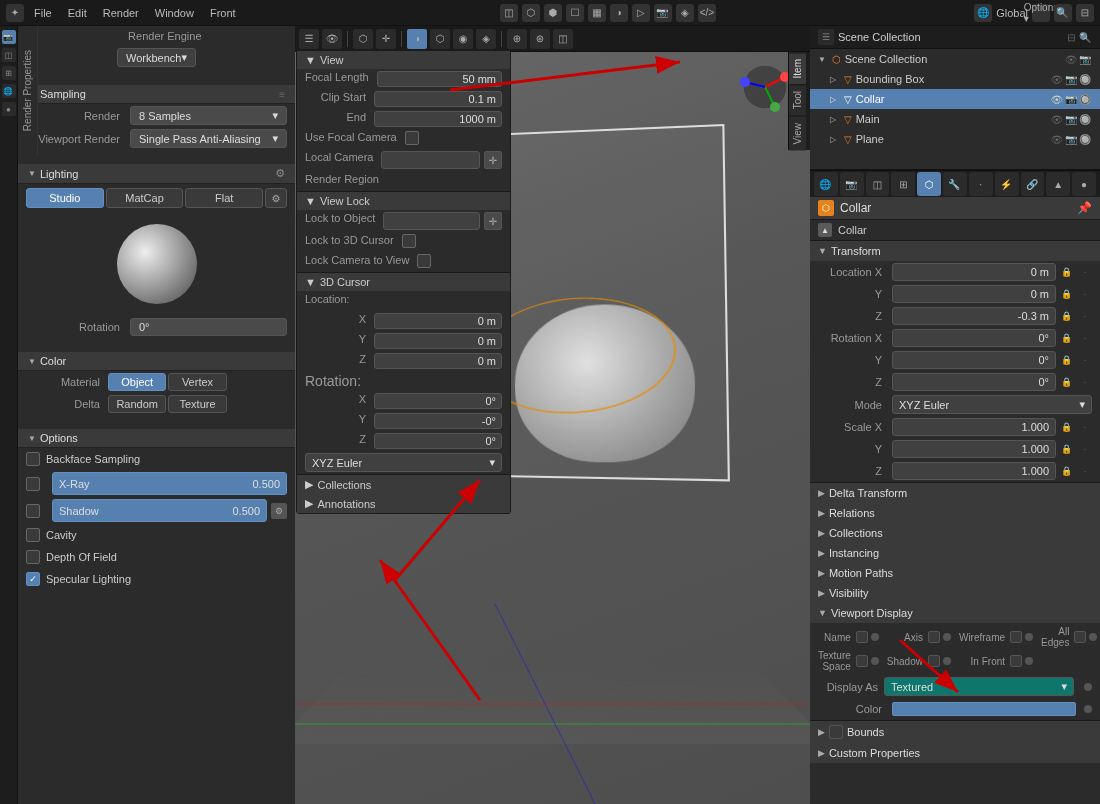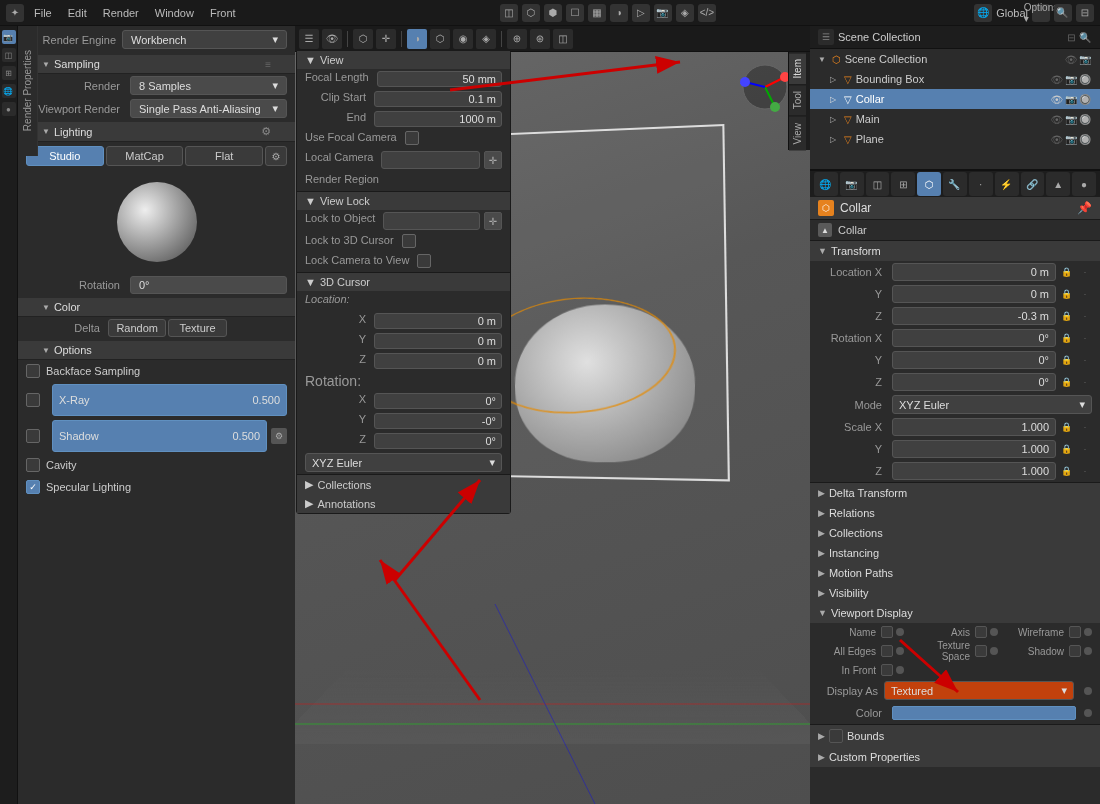--- a/index.html
+++ b/index.html
@@ -46,38 +46,39 @@
       position: absolute;
       top: 26px; left: 18px;
       width: 277px;
       height: 778px;
       background: #2b2b2b;
       overflow-y: auto;
     }
 
     .section-header {
       background: #3a3a3a;
-      padding: 3px 24px;
+      padding: 3px 10px;
       font-size: 11px;
       color: #ddd;
       display: flex;
       align-items: center;
       gap: 4px;
       cursor: pointer;
       border-bottom: 1px solid #222;
-      margin-top: 2px;
+      margin-top: 14px;
     }
     .section-header .tri { font-size: 8px; color: #aaa; }
 
     
     .engine-row {
       display: flex;
       align-items: center;
       padding: 4px 8px;
       gap: 6px;
+      flex-direction: column;
     }
     .engine-label { color: #999; font-size: 11px; min-width: 90px; text-align: right; }
     .engine-select {
       flex: 1;
       background: #404040;
       border: 1px solid #555;
       border-radius: 3px;
       padding: 2px 8px;
       font-size: 11px;
       color: #ddd;
@@ -187,21 +188,21 @@
     
     .slider-row {
       display: flex;
       align-items: center;
       padding: 2px 8px;
       gap: 4px;
     }
     .slider-indent { width: 22px; }
     .slider-bar {
       flex: 1;
-      height: 32px;
+      height: 23px;
       background: #5680b0;
       border-radius: 3px;
       position: relative;
       border: 1px solid #6090c0;
       display: flex;
       align-items: center;
       padding: 0 6px;
     }
     .slider-text {
       position: relative;
@@ -526,21 +527,21 @@
     .display-as-row {
       display: flex;
       align-items: center;
       padding: 2px 8px;
       gap: 6px;
       background: #2b2b2b;
     }
     .display-as-label { color: #999; font-size: 11px; min-width: 60px; text-align: right; }
     .display-as-val {
       flex: 1;
-      background: #c2410c;
+      background: #0f766e;
       border: 1px solid #555;
       border-radius: 3px;
       padding: 2px 6px;
       font-size: 11px;
       color: #ddd;
       display: flex;
       align-items: center;
       justify-content: space-between;
     }
   </style>
@@ -628,20 +629,26 @@
     <div class="sampling-val">
       <span>0°</span>
     </div>
   </div>
 
   <div class="section-header">
     <span class="tri">▼</span>
     <span>Color</span>
   </div>
   <div style="display:grid;grid-template-columns:80px 1fr 1fr 1fr;gap:2px;padding:2px 8px;align-items:center;">
+    <span class="color-label">Material</span>
+    <div class="color-btn active">Object</div>
+    <div class="color-btn">Vertex</div>
+    <div style=""></div>
+  </div>
+  <div style="display:grid;grid-template-columns:80px 1fr 1fr 1fr;gap:2px;padding:2px 8px;align-items:center;">
     <span class="color-label">Delta</span>
     <div class="color-btn">Random</div>
     <div class="color-btn">Texture</div>
     <div style=""></div>
   </div>
 
   <div class="section-header">
     <span class="tri">▼</span>
     <span>Options</span>
   </div>
@@ -670,20 +677,24 @@
       <span class="slider-num">0.500</span>
     </div>
     <div class="slider-settings">⚙</div>
   </div>
 
   <div class="check-row">
     <div class="check-box"></div>
     <span class="check-label">Cavity</span>
   </div>
 
+  <div class="check-row">
+    <div class="check-box"></div>
+    <span class="check-label">Depth Of Field</span>
+  </div>
 
 
   <div class="check-row">
     <div class="check-box checked">✓</div>
     <span class="check-label">Specular Lighting</span>
   </div>
 </div>
 
 <div style="position:absolute;top:26px;left:0;width:18px;height:778px;background:#1d1d1d;display:flex;flex-direction:column;align-items:center;padding:4px 2px;gap:4px;border-right:1px solid #111;z-index:10;">
   <div style="width:14px;height:14px;background:#5680b0;border-radius:2px;font-size:8px;color:#fff;display:flex;align-items:center;justify-content:center;">📷</div>
@@ -823,21 +834,21 @@
       <div class="float-check"></div>
     </div>
   </div>
 
   <div class="float-section">
     <div class="float-section-header">
       <span>▼</span>
       <span>3D Cursor</span>
     </div>
     <div class="float-prop-row">
-      <span style="color:#999;font-size:11px;font-style:italic;">Location:</span>
+      <span style="color:#999;font-size:11px;">Location:</span>
     </div>
     <div class="float-prop-row">
       <span class="float-prop-label">X</span>
       <div class="float-prop-val">
           <span>0 m</span>
         </div>
     </div>
     <div class="float-prop-row">
       <span class="float-prop-label">Y</span>
       <div class="float-prop-val">
@@ -1101,21 +1112,21 @@
       <span class="tri">▶</span>
       <span>Visibility</span>
     </div>
 
     <div class="r-section">
       <div class="r-section-header">
         <span class="tri">▼</span>
         <span>Viewport Display</span>
       </div>
 
-      <div style="display:grid;grid-template-columns:1fr 1fr 1fr;gap:0;padding:2px 4px;">
+      <div style="display:grid;grid-template-columns:1fr 1fr 1fr 1fr;gap:0;padding:2px 4px;">
         <div class="vp-display-row">
           <span class="vp-display-label">Name</span>
           <div class="vp-display-check"></div>
           <div class="vp-display-dot"></div>
         </div>
         <div class="vp-display-row">
           <span class="vp-display-label">Axis</span>
           <div class="vp-display-check"></div>
           <div class="vp-display-dot"></div>
         </div>

